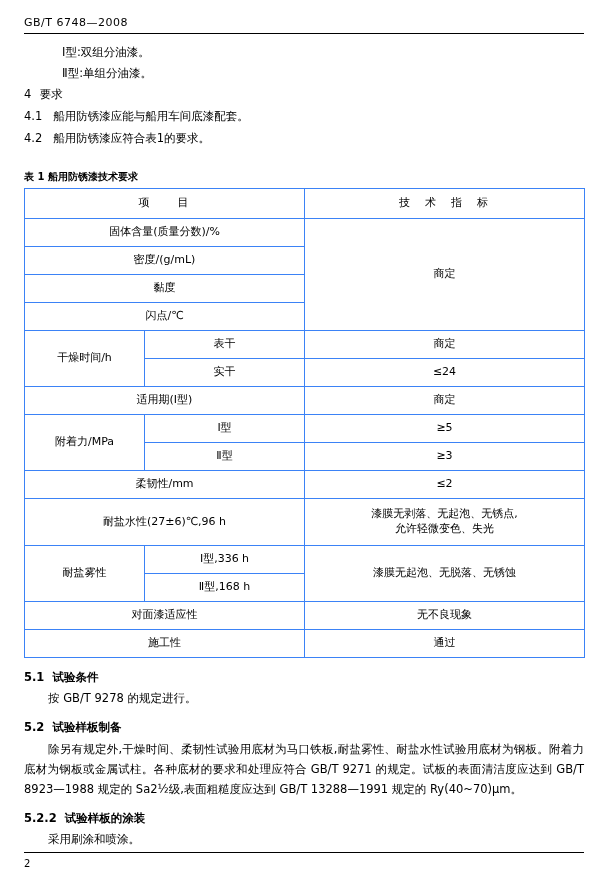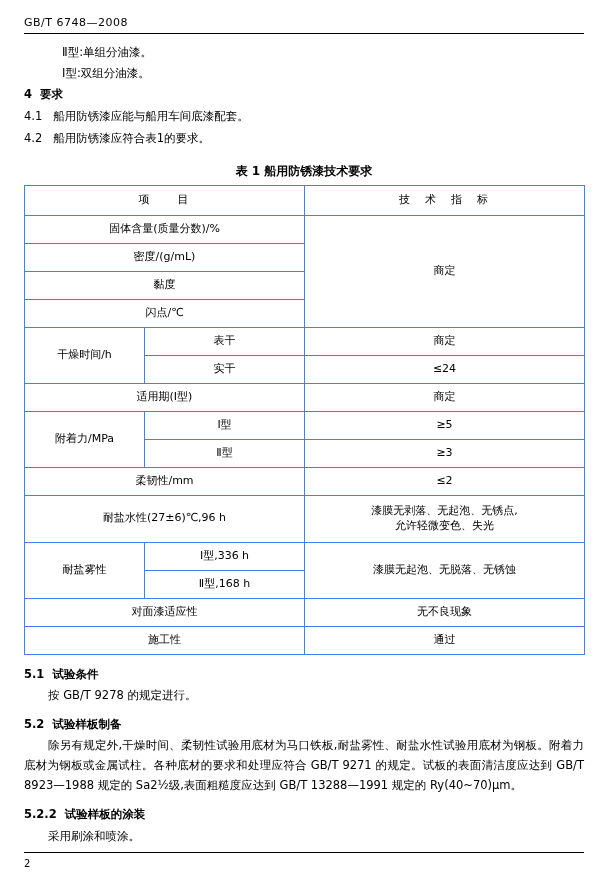--- a/index.html
+++ b/index.html
@@ -51,39 +51,39 @@
     width: 560px;
     font-size: 11.5px;
     line-height: 1.75;
   }
   .p {
     margin: 0 0 1px 0;
     text-align: justify;
   }
   .indent2 { padding-left: 38px; }
   .sec-head {
-    font-weight: bold;
+    font-weight: normal;
     margin-bottom: 2px;
   }
   .sec-head .num { display: inline-block; min-width: 12px; }
   .sub-head {
     margin-top: 9px;
     margin-bottom: 1px;
   }
   .num-lbl { display: inline-block; }
   .para {
     text-indent: 24px;
     margin: 0;
     text-align: justify;
   }
   .tbl-title {
-    text-align: center;
+    text-align: left;
     font-weight: bold;
-    font-size: 12px;
-    margin: 13px 0 3px 0;
+    font-size: 10px;
+    margin: 20px 0 3px 0;
   }
   table.spec {
     border-collapse: collapse;
     width: 560px;
     font-size: 11px;
     table-layout: fixed;
   }
   table.spec th, table.spec td {
     border: 1px solid #3b82f6;
     text-align: center;
@@ -105,22 +105,22 @@
 
 <div class="page">
 
   <div class="header">GB/T 6748—2008</div>
   <div class="rule top"></div>
   <div class="rule bottom"></div>
   <div class="footer">2</div>
 
   <div class="content">
 
+    <div class="p indent2">Ⅰ型:双组分油漆。</div>
     <div class="p indent2">Ⅱ型:单组分油漆。</div>
-    <div class="p indent2">Ⅰ型:双组分油漆。</div>
 
     <div class="sec-head">
       <span class="num">4</span>
       <span>要求</span>
     </div>
 
     <div class="p">
       <span class="num-lbl">4.1</span>
       &nbsp;&nbsp;<span>船用防锈漆应能与船用车间底漆配套。</span>
     </div>

